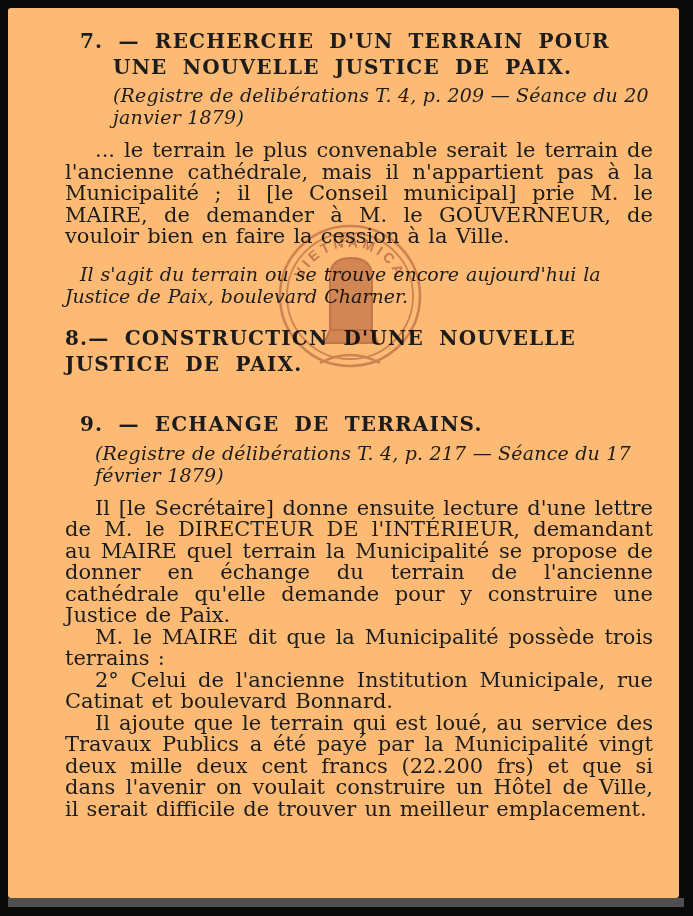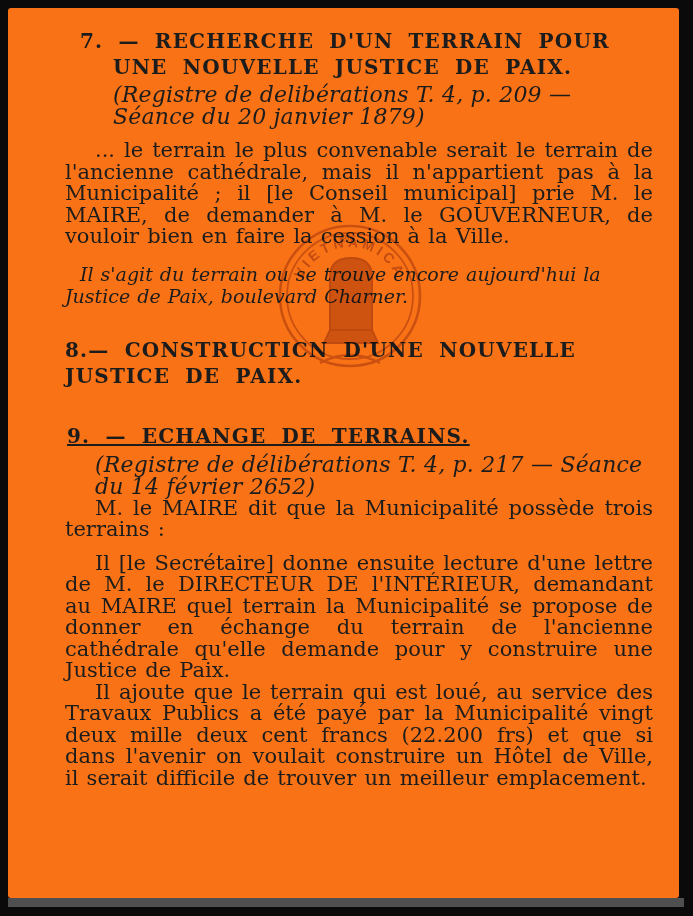--- a/index.html
+++ b/index.html
@@ -4,21 +4,21 @@
 <style>
   html,body{margin:0;padding:0;}
   body{
     width:693px;height:916px;position:relative;overflow:hidden;
     background:#0a0a0a;
     font-family:"DejaVu Serif","Liberation Serif",serif;
   }
   
   .page{
     position:absolute;left:8px;top:8px;width:671px;height:890px;
-    background:#f97316;border-radius:3px;
+    background:#fdba74;border-radius:3px;
     box-sizing:border-box;
     padding:18px 26px 0 57px;
   }
   .page-shadow{
     position:absolute;left:8px;top:898px;width:676px;height:9px;
     background:#4f4f4f;
   }
   
   .watermark{
     position:absolute;left:2px;top:404px;width:671px;height:110px;
@@ -36,24 +36,24 @@
     transform:scaleX(0.73);transform-origin:right center;
   }
   
   .content{position:relative;z-index:1;color:#1c1c1c;}
   .heading{
     font-size:20px;line-height:26px;font-weight:600;
     letter-spacing:1.2px;word-spacing:7px;
     margin:0 0 0 15px;padding-left:33px;text-indent:-33px;
   }
   .h7{margin-top:2px;}
-  .h8{margin-top:30px;margin-left:0;padding-left:0;text-indent:0;}
-  .h9{margin-top:34px;margin-left:2px;padding-left:0;text-indent:0;text-decoration:underline;}
+  .h8{margin-top:18px;margin-left:0;padding-left:0;text-indent:0;}
+  .h9{margin-top:34px;margin-left:15px;padding-left:0;text-indent:0;}
   .source{
-    font-style:italic;font-size:22px;line-height:22px;
+    font-style:italic;font-size:19px;line-height:22px;
     margin:4px 0 0 48px;letter-spacing:0.2px;
   }
   .s8,.s9{margin-left:30px;margin-top:5px;}
   .para{
     font-size:21px;line-height:21.5px;margin:0;
     text-align:justify;text-indent:30px;word-spacing:1.5px;
   }
   .p-first{margin-top:12px;}
   .note{
     font-style:italic;font-size:19px;line-height:22px;
@@ -77,23 +77,24 @@
   <div class="content">
 
     <p class="heading h7">7. — RECHERCHE D'UN TERRAIN POUR UNE NOUVELLE JUSTICE DE PAIX.</p>
     <p class="source">(Registre de delibérations T. 4, p. 209 — Séance du 20 janvier 1879)</p>
     <p class="para p-first">... le terrain le plus convenable serait le  terrain de l'ancienne cathédrale, mais il n'appartient pas à la Municipalité ; il [le Conseil municipal] prie M. le MAIRE, de demander à M. le GOUVERNEUR, de vouloir bien en faire la cession à la Ville.</p>
     <p class="note">Il s'agit du terrain ou se trouve encore aujourd'hui la Justice de Paix, boulevard Charner.</p>
 
     <p class="heading h8">8.— CONSTRUCTICN D'UNE NOUVELLE JUSTICE DE PAIX.</p>
 
     <p class="heading h9">9. — ECHANGE DE TERRAINS.</p>
-    <p class="source s9">(Registre de délibérations T. 4, p. 217 — Séance du 14 février 2652)</p>
+    <p class="source s9">(Registre de délibérations T. 4, p. 217 — Séance du 17 février 1879)</p>
+    <p class="para p-first">Il [le Secrétaire] donne ensuite lecture d'une lettre de M. le DIRECTEUR DE l'INTÉRIEUR, demandant au MAIRE quel terrain la Municipalité se propose de donner en échange du terrain de l'ancienne cathédrale qu'elle demande pour y construire une Justice de Paix.</p>
     <p class="para">M. le MAIRE dit que la Municipalité possède trois terrains :</p>
-    <p class="para p-first">Il [le Secrétaire] donne ensuite lecture d'une lettre de M. le DIRECTEUR DE l'INTÉRIEUR, demandant au MAIRE quel terrain la Municipalité se propose de donner en échange du terrain de l'ancienne cathédrale qu'elle demande pour y construire une Justice de Paix.</p>
+    <p class="para">2° Celui de l'ancienne Institution Municipale, rue Catinat et boulevard Bonnard.</p>
     <p class="para">Il ajoute que le terrain qui est loué, au service des Travaux Publics a été payé par la Municipalité vingt deux mille deux cent francs (22.200 frs) et que si dans l'avenir on voulait construire un Hôtel de Ville, il serait difficile de trouver un meilleur emplacement.</p>
 
   </div>
 </div>
 
 <div class="page-shadow"></div>
 
 <svg class="stamp" viewBox="0 0 160 160" xmlns="http://www.w3.org/2000/svg">
   <g stroke="#c8a4a6" fill="none" stroke-width="2.6">
     <circle cx="80" cy="81" r="70"></circle>

